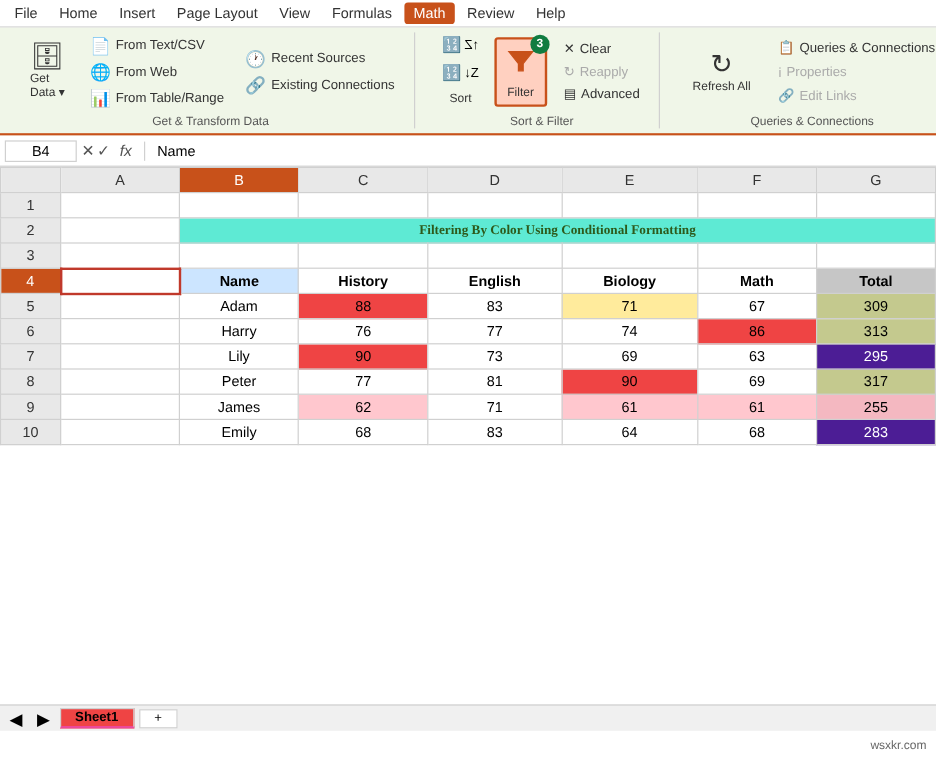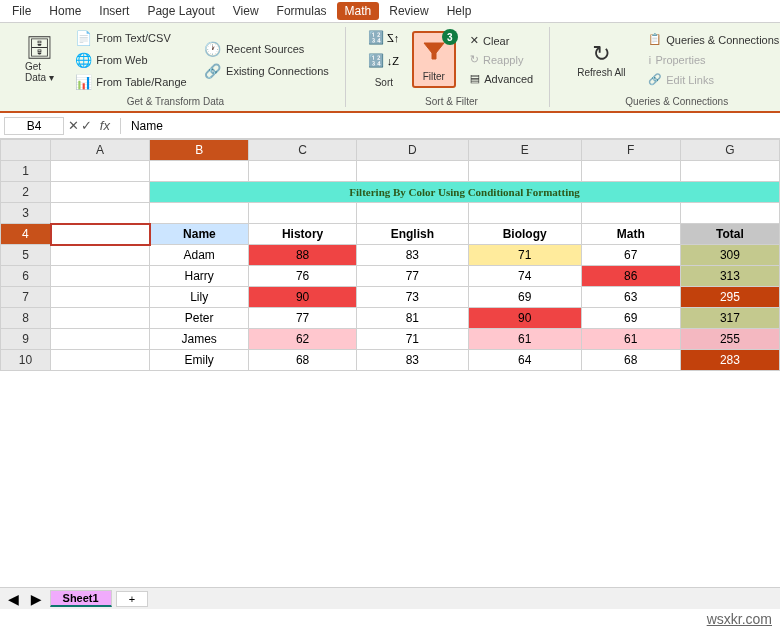--- a/index.html
+++ b/index.html
@@ -186,35 +186,35 @@
       background: #fff;
       border: 2px solid #c0392b;
     }
     .data-cell {
       text-align: center;
       border: 1px solid #c0392b;
     }
     .bg-green { background: #ef4444; }
     .bg-yellow { background: #ffeb9c; }
     .bg-orange { background: #ffc7ce; }
-    .bg-tan { background: #c2410c; color: #fff; }
+    .bg-tan { background: #4c1d95; color: #fff; }
     .bg-pink { background: #f4b8c1; }
     .bg-olive { background: #c4c98e; }
     .selected-cell { background: #cce5ff; border: 2px solid #1a6ab5; }
 
     .data-main { display: flex; flex-direction: column; height: calc(632px - 26px - 90px - 26px - 20px); }
     .sheet-tabs { background: #f0f0f0; border-top: 1px solid #d0d0d0; padding: 2px 4px; display: flex; gap: 4px; height: 22px; align-items: center; }
     .sheet-tab { padding: 1px 12px; background: #fff; border: 1px solid #d0d0d0; font-size: 11px; cursor: pointer; }
-    .sheet-tab.active { background: #f0abfc; border-bottom: 2px solid #0f766e; font-weight: bold; }
+    .sheet-tab.active { background: #ef4444; border-bottom: 2px solid #ec4899; font-weight: bold; }
 
     .outer-border {
       border: 2px solid #c0392b;
     }
 
-    .wsxkr { position: fixed; bottom: 4px; right: 4px; font-size: 14px; color: #666; background: rgba(255,255,255,0.8); padding: 1px 4px; text-decoration: underline; }
+    .wsxkr { position: fixed; bottom: 4px; right: 4px; font-size: 10px; color: #666; background: rgba(255,255,255,0.8); padding: 1px 4px; }
   </style>
 </head>
 <body>
 
 <div class="menu-bar">
   <span class="menu-item">File</span>
   <span class="menu-item">Home</span>
   <span class="menu-item">Insert</span>
   <span class="menu-item">Page Layout</span>
   <span class="menu-item">View</span>

